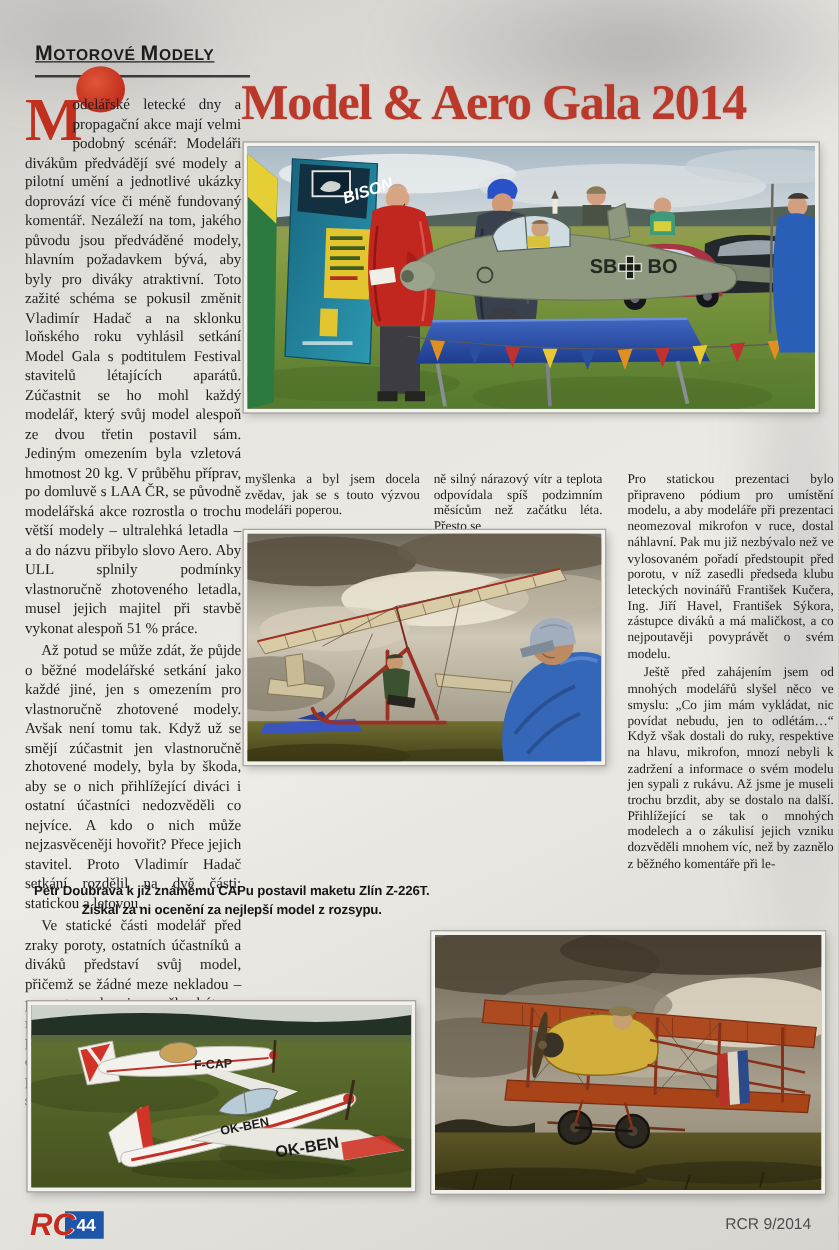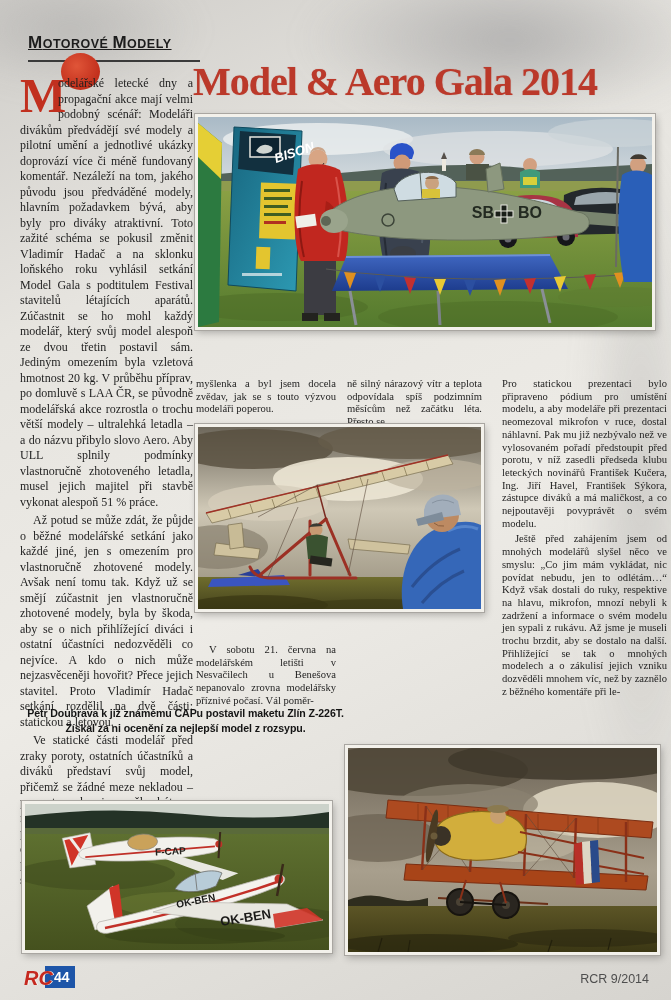--- a/index.html
+++ b/index.html
@@ -41,21 +41,21 @@
   .caption-br{left:356px;top:706px;width:300px;}
 
   .photo{position:absolute;border:3px solid #f3f1eb;box-shadow:0 0 0 1px #a9a6a1,2px 3px 7px rgba(0,0,0,.25);background:#777;}
   .photo svg{display:block;}
   .photo-top{left:195px;top:114px;width:454px;height:210px;}
   .photo-glider{left:195px;top:424px;width:283px;height:182px;}
   .photo-bl{left:22px;top:801px;width:304px;height:146px;}
   .photo-br{left:345px;top:745px;width:309px;height:204px;}
 
   .rc-wrap{position:absolute;left:24px;top:966px;font-family:"Liberation Sans",sans-serif;}
-  .rc{position:relative;z-index:2;font-style:italic;font-weight:bold;font-size:20px;color:#c5291f;
+  .rc{position:relative;z-index:2;font-style:italic;font-weight:bold;font-size:25px;color:#c5291f;
       text-shadow:1px 0 0 #f6f4f0;}
   .pg{display:inline-block;background:#1d55a8;color:#fff;font-weight:bold;font-size:14px;
       padding:3px 6px 3px 9px;margin-left:-8px;vertical-align:3px;}
   .issue{position:absolute;right:22px;top:972px;font-family:"Liberation Sans",sans-serif;font-size:12.5px;color:#4e4e4e;}
 </style>
 </head>
 <body>
 
 <div class="page">
   <div class="scan-shade s1"></div>
@@ -310,23 +310,20 @@
         <circle cx="244" cy="88" r="17" fill="#bd8a62"></circle>
         <path d="M236,96 q4,4 10,3" stroke="#8a5f3e" stroke-width="1" fill="none"></path>
         <polygon points="227,90 241,86 242,93 228,96" fill="#1c1c1c"></polygon>
         <path d="M226,84 A19,17 0 0 1 260,74 L263,88 L226,93 Z" fill="#a2aebb"></path>
         <polygon points="218,92 244,85 246,93 220,99" fill="#7e8c9a"></polygon>
         <path d="M234,76 q10,-6 22,0" stroke="#8793a0" stroke-width="1" fill="none"></path>
       </g>
     </svg>
   </figure>
 
-  <section class="col smallcol col2b">
-    <p class="ind">V sobotu 21. června na modelářském letišti v Nesvačilech u Benešova nepanovalo zrovna modelářsky příznivé počasí. Vál poměr-</p>
-  </section>
 
   <figcaption class="caption caption-bl">Petr Doubrava k již známému CAPu postavil maketu Zlín Z-226T. Získal za ni ocenění za nejlepší model z rozsypu.</figcaption>
 
   <figure class="photo photo-bl" style="margin:0;">
     <svg width="304" height="146" viewBox="0 0 304 146">
       <defs>
         <linearGradient id="grassB" x1="0" y1="0" x2="0" y2="1">
           <stop offset="0" stop-color="#5e7030"></stop>
             <stop offset="1" stop-color="#45511e"></stop>
         </linearGradient>

